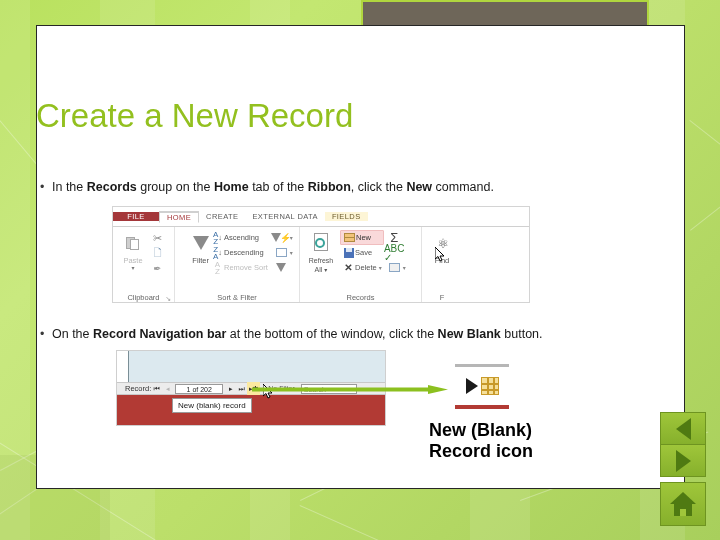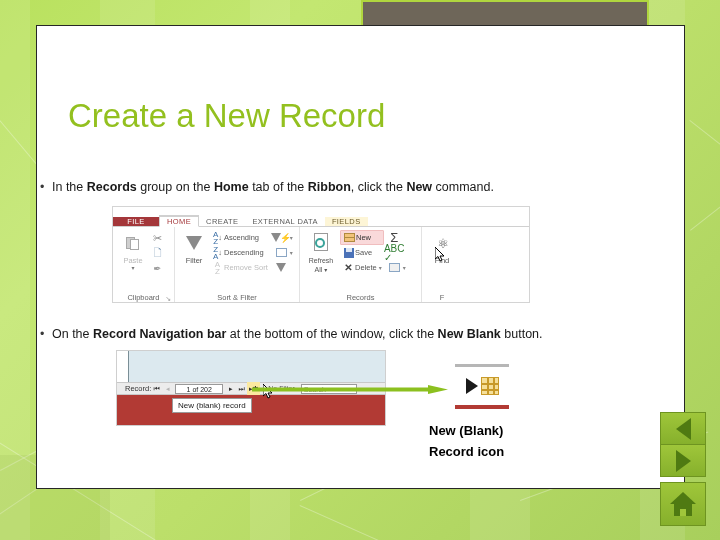--- a/index.html
+++ b/index.html
@@ -47,21 +47,21 @@
     left: 361px; top: 0px;
     width: 288px; height: 47px;
     background: #6e6659;
     border: 2px solid #b0d63f;
     box-sizing: border-box;
   }
 
   
   #title {
     position: absolute;
-    left: 68px; top: 97px;
+    left: 36px; top: 97px;
     width: 560px;
     font-size: 33px;
     color: #93c01f;
     letter-spacing: 0px;
     white-space: nowrap;
   }
 
   
   .bullet {
     position: absolute;
@@ -90,21 +90,21 @@
     color: #444;
     overflow: hidden;
   }
   
   #tabstrip {
     position: relative;
     height: 19px;
     border-bottom: 1px solid #d0d0d0;
     background: #ffffff;
     display: flex;
-    align-items: flex-end;
+    align-items: center;
   }
   .tab {
     display: flex; align-items: center; justify-content: center;
     font-size: 7.5px;
     letter-spacing: .4px;
     color: #5a5a5a;
     padding: 0 7px;
     box-sizing: border-box;
     white-space: nowrap;
   }
@@ -331,21 +331,21 @@
       linear-gradient(#c89a2a,#c89a2a) 5px 0/2px 100% no-repeat,
       linear-gradient(#c89a2a,#c89a2a) 11px 0/2px 100% no-repeat,
       #f6e09a;
     border:1px solid #c89a2a;
     box-sizing:border-box;
   }
 
   
   #caption {
     position:absolute; left:429px; top:420px;
-    font-size:13px; font-weight:bold; color:#000;
+    font-size:18px; font-weight:bold; color:#000;
     line-height:21px;
     white-space:nowrap;
   }
 
   
   .navbtn {
     position:absolute;
     width:46px; height:33px;
     background: linear-gradient(180deg,#9fc63a 0%, #86b02c 100%);
     border: 1px solid #6e9420;
@@ -450,21 +450,21 @@
           </div>
         </div>
         <div class="group-label">
           <span>Clipboard</span>
           <span class="dlg">↘</span>
         </div>
       </div>
 
       <div class="group" style="width:125px;">
         <div class="group-body">
-          <div class="bigbtn" style="width:30px;">
+          <div class="bigbtn" style="width:30px;align-items:flex-end;">
             <span class="glyph">
                 <span class="icon-filter"></span>
               </span>
             <span class="cap">Filter</span>
           </div>
           <div class="smallcol">
             <div class="smallbtn">
               <span class="ico"><span class="icon-az">A<br>Z</span>↓</span>
               <span>Ascending</span>
             </div>

